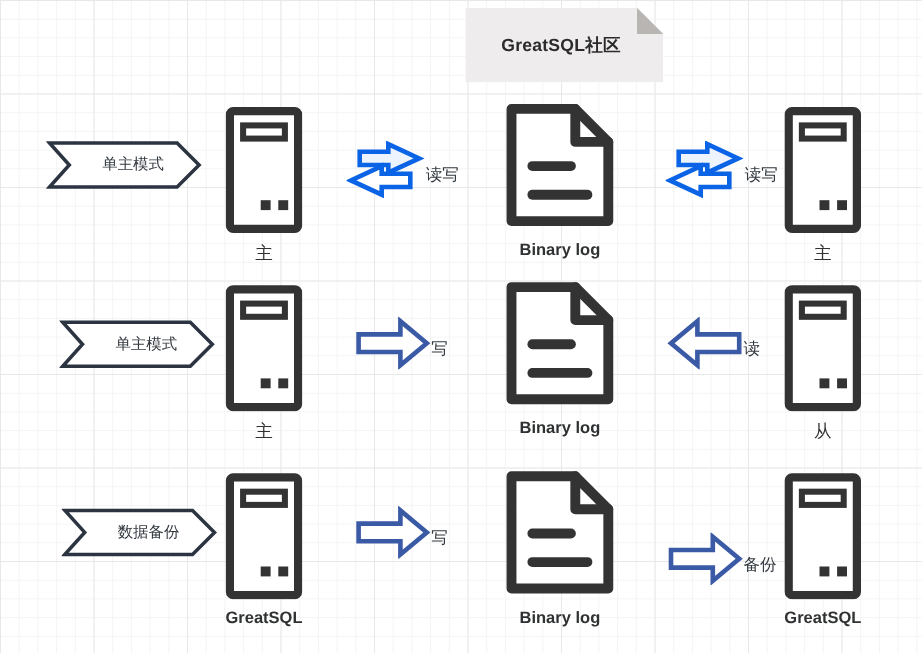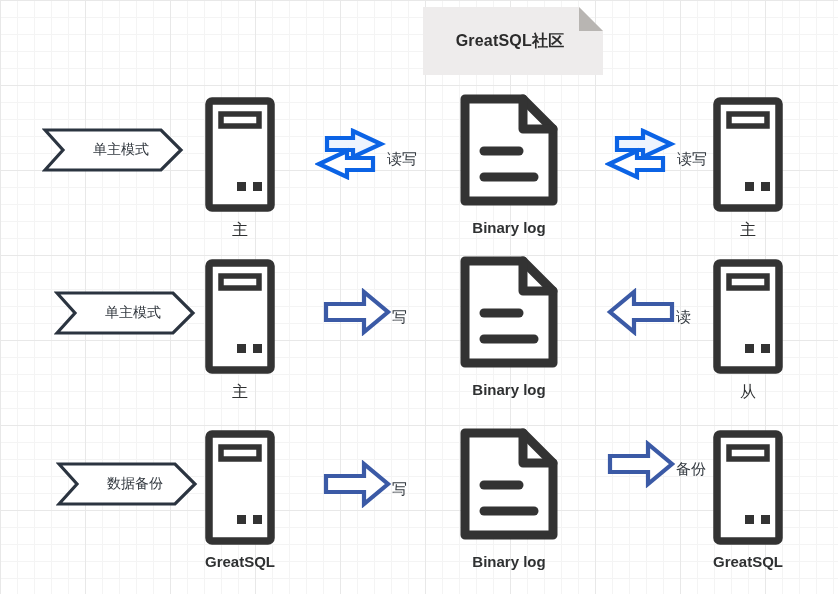--- a/index.html
+++ b/index.html
@@ -257,21 +257,21 @@
   <div class="node" style="left:455px; top:423px;">
     <svg width="108" height="122" viewBox="0 0 108 122">
       <path d="M10 10 L68 10 L98 40 L98 112 L10 112 Z" fill="#ffffff" stroke="#333333" stroke-width="9" stroke-linejoin="round" stroke-linecap="round"></path>
       <path d="M68 10 L68 40 L98 40" fill="none" stroke="#333333" stroke-width="9" stroke-linejoin="round" stroke-linecap="round"></path>
       <line x1="29" y1="62" x2="64" y2="62" stroke="#333333" stroke-width="9" stroke-linecap="round"></line>
       <line x1="29" y1="88" x2="79" y2="88" stroke="#333333" stroke-width="9" stroke-linecap="round"></line>
     </svg>
     <div class="caption">Binary log</div>
   </div>
 
-  <div class="arrowgrp" style="left:606px; top:440px;">
+  <div class="arrowgrp" style="left:606px; top:484px;">
     <svg width="70" height="48" viewBox="0 0 70 48">
       <path d="M4 16 L42 16 L42 4 L66 24 L42 44 L42 32 L4 32 Z" fill="#ffffff" stroke="#3b5aa6" stroke-width="4.2" stroke-linejoin="miter"></path>
     </svg>
     <div class="alabel">备份</div>
   </div>
 
   <div class="node" style="left:713px; top:430px;">
     <svg width="70" height="115" viewBox="0 0 70 115">
       <rect x="4" y="4" width="62" height="107" rx="3" ry="3" fill="#ffffff" stroke="#333333" stroke-width="7.5"></rect>
       <rect x="16" y="17" width="38" height="12" fill="#ffffff" stroke="#333333" stroke-width="5.5"></rect>

